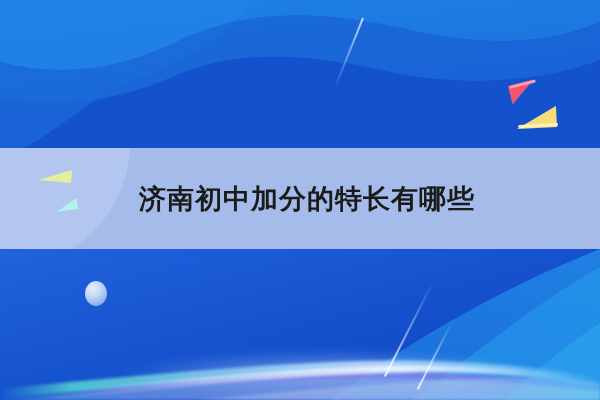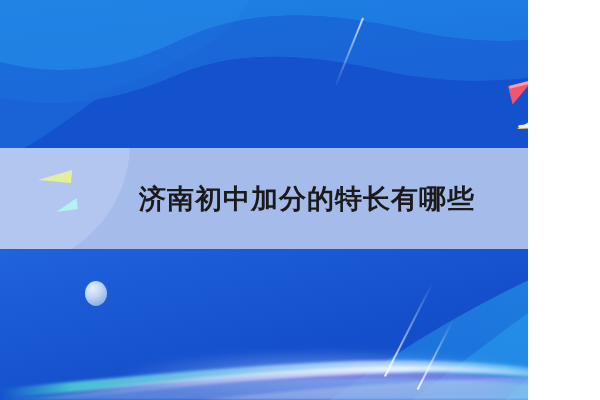--- a/index.html
+++ b/index.html
@@ -7,21 +7,21 @@
     margin: 0;
     padding: 0;
     background: #ffffff;
   }
   body {
     font-family: "Liberation Sans", sans-serif;
   }
 
   .stage {
     position: relative;
-    width: 528px;
+    width: 600px;
     height: 400px;
     overflow: hidden;
     background: #eab308;
   }
 
   
   .top-band {
     position: absolute;
     left: 0;
     top: 0;

